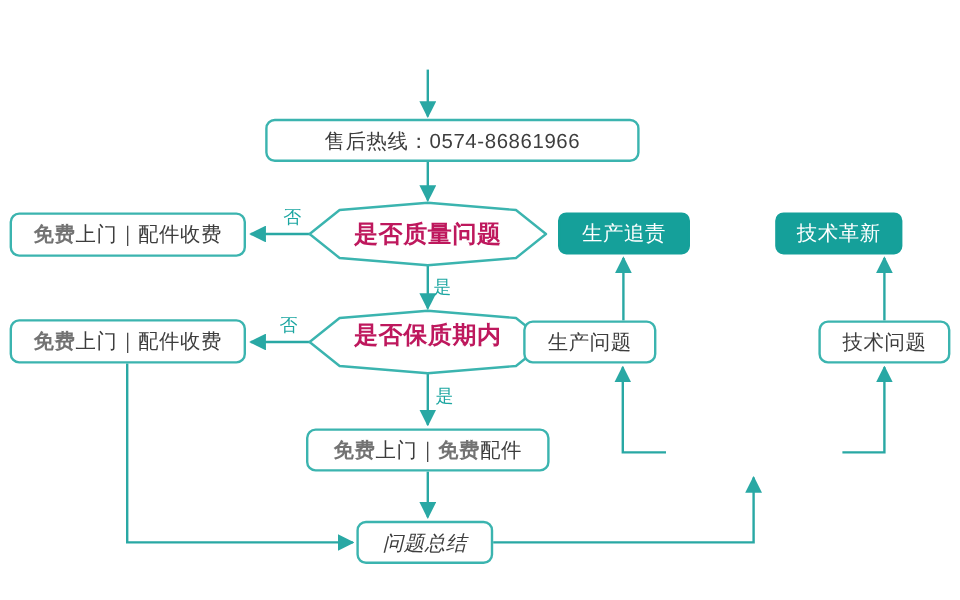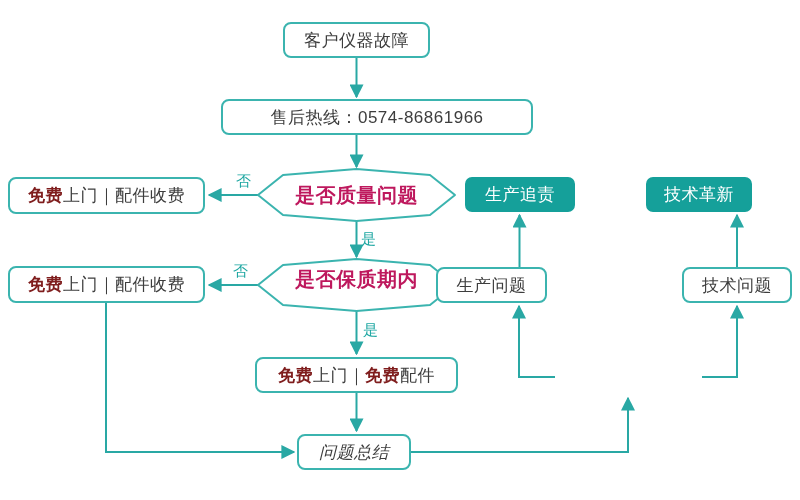--- a/index.html
+++ b/index.html
@@ -41,21 +41,21 @@
     position: absolute;
     display: flex;
     align-items: center;
     justify-content: center;
     font-size: 20px;
     font-weight: 700;
     color: #be185d;
     white-space: nowrap;
     letter-spacing: 0.5px;
   }
-  .teal { color: #7f1d1d; }
+  .teal { color: #737373; }
   .bold { font-weight: 700; }
   .edge-label {
     position: absolute;
     font-size: 15px;
     font-weight: 500;
     color: #1CA6A1;
     white-space: nowrap;
   }
 </style>
 </head>
@@ -82,23 +82,20 @@
     <path d="M411,452 L628,452 L628,398" fill="none" stroke="#29A8A4" stroke-width="2" marker-end="url(#arrow)"></path>
     <path d="M555,377 L519,377 L519,306" fill="none" stroke="#29A8A4" stroke-width="2" marker-end="url(#arrow)"></path>
     <path d="M702,377 L737,377 L737,306" fill="none" stroke="#29A8A4" stroke-width="2" marker-end="url(#arrow)"></path>
     <path d="M519.5,267 L519.5,215" fill="none" stroke="#29A8A4" stroke-width="2" marker-end="url(#arrow)"></path>
     <path d="M737,267 L737,215" fill="none" stroke="#29A8A4" stroke-width="2" marker-end="url(#arrow)"></path>
 
     <polygon points="258,195 283,175 356.5,169 430,175 455,195 430,215 356.5,221 283,215" fill="#ffffff" stroke="#3BB4AF" stroke-width="2" stroke-linejoin="round"></polygon>
     <polygon points="258,285 283,265 356.5,259 430,265 455,285 430,305 356.5,311 283,305" fill="#ffffff" stroke="#3BB4AF" stroke-width="2" stroke-linejoin="round"></polygon>
   </svg>
 
-  <div class="box" style="left:283px; top:22px; width:147px; height:36px;">
-    <span>客户仪器故障</span>
-  </div>
 
   <div class="box" style="left:221px; top:99px; width:312px; height:36px;">
     <span>售后热线：0574-86861966</span>
   </div>
 
   <div class="box" style="left:8px; top:177px; width:197px; height:37px;">
     <span class="teal bold">免费</span>
       <span>上门｜配件收费</span>
   </div>
 

